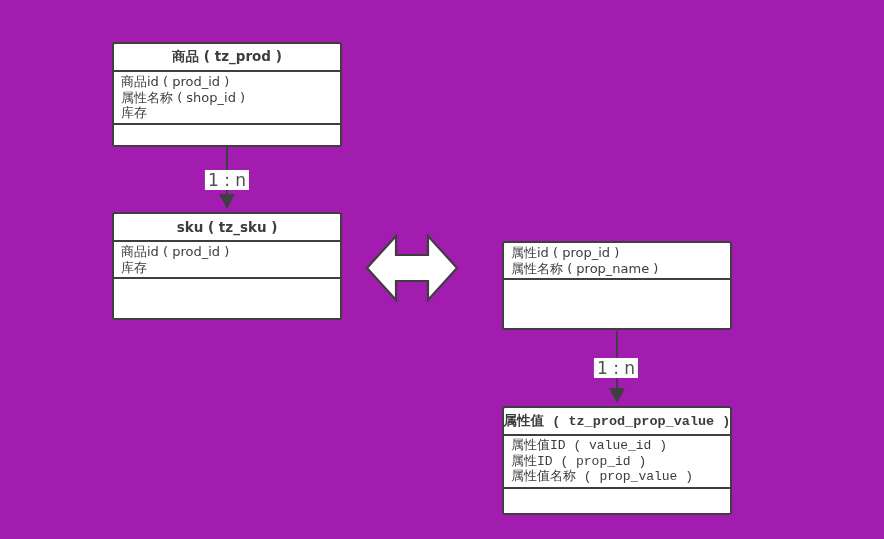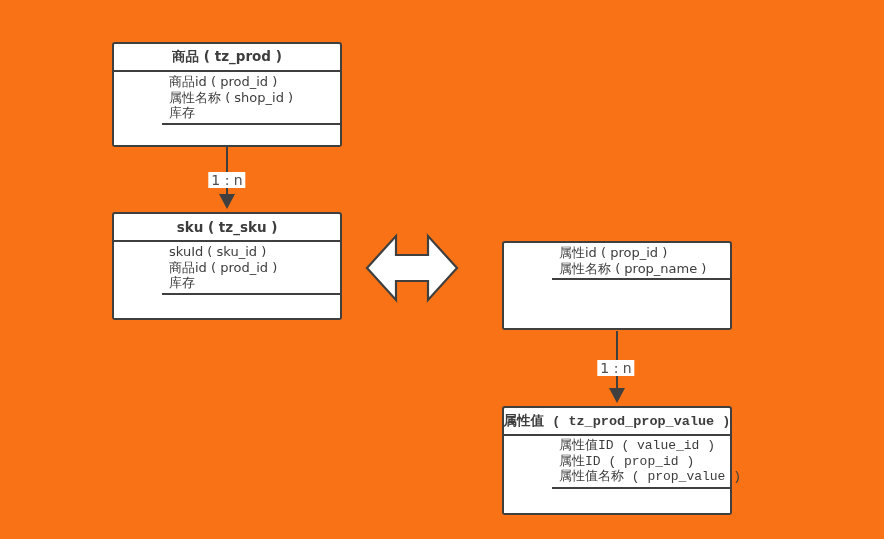--- a/index.html
+++ b/index.html
@@ -4,21 +4,21 @@
 <style>
   html, body {
     margin: 0;
     padding: 0;
     background: #ffffff;
   }
   .canvas {
     position: relative;
     width: 884px;
     height: 539px;
-    background: #f97316;
+    background: #a21caf;
     overflow: hidden;
     font-family: "DejaVu Sans", "Liberation Sans", sans-serif;
   }
   .entity {
     position: absolute;
     width: 230px;
     background: #ffffff;
     border: 2px solid #3f3f3f;
     border-radius: 3px;
     box-sizing: border-box;
@@ -36,41 +36,40 @@
     font-weight: 700;
     font-size: 13.5px;
     white-space: nowrap;
   }
   .entity-body {
     border-bottom: 2px solid #3f3f3f;
     padding: 2px 6px 2px 7px;
     font-size: 13px;
     line-height: 15.5px;
     white-space: nowrap;
-    margin-left: 48px;
   }
   .entity-footer {
     flex: 1;
     min-height: 18px;
     background: #ffffff;
   }
   .connector-layer {
     position: absolute;
     left: 0;
     top: 0;
     width: 884px;
     height: 539px;
     pointer-events: none;
   }
   .conn-label {
     position: absolute;
     transform: translate(-50%, -50%);
     background: #ffffff;
     padding: 0 3px;
-    font-size: 14px;
+    font-size: 17px;
     color: #4f4f4f;
     white-space: nowrap;
   }
 </style>
 </head>
 <body>
 
 <div class="canvas">
 
   <svg class="connector-layer" width="884" height="539" viewBox="0 0 884 539" xmlns="http://www.w3.org/2000/svg">
@@ -96,21 +95,20 @@
       <div class="field-row">库存</div>
     </div>
     <div class="entity-footer"></div>
   </div>
 
   <span class="conn-label" style="left:227px; top:180px;">1 : n</span>
 
   <div class="entity" style="left:112px; top:212px; height:108px;justify-content:flex-end;">
     <div class="entity-header">sku ( tz_sku )</div>
     <div class="entity-body">
-      <div class="field-row">skuId ( sku_id )</div>
       <div class="field-row">商品id ( prod_id )</div>
       <div class="field-row">库存</div>
     </div>
     <div class="entity-footer"></div>
   </div>
 
   <div class="entity" style="left:502px; top:241px; height:89px;">
     <div class="entity-body">
       <div class="field-row">属性id ( prop_id )</div>
       <div class="field-row">属性名称 ( prop_name )</div>

